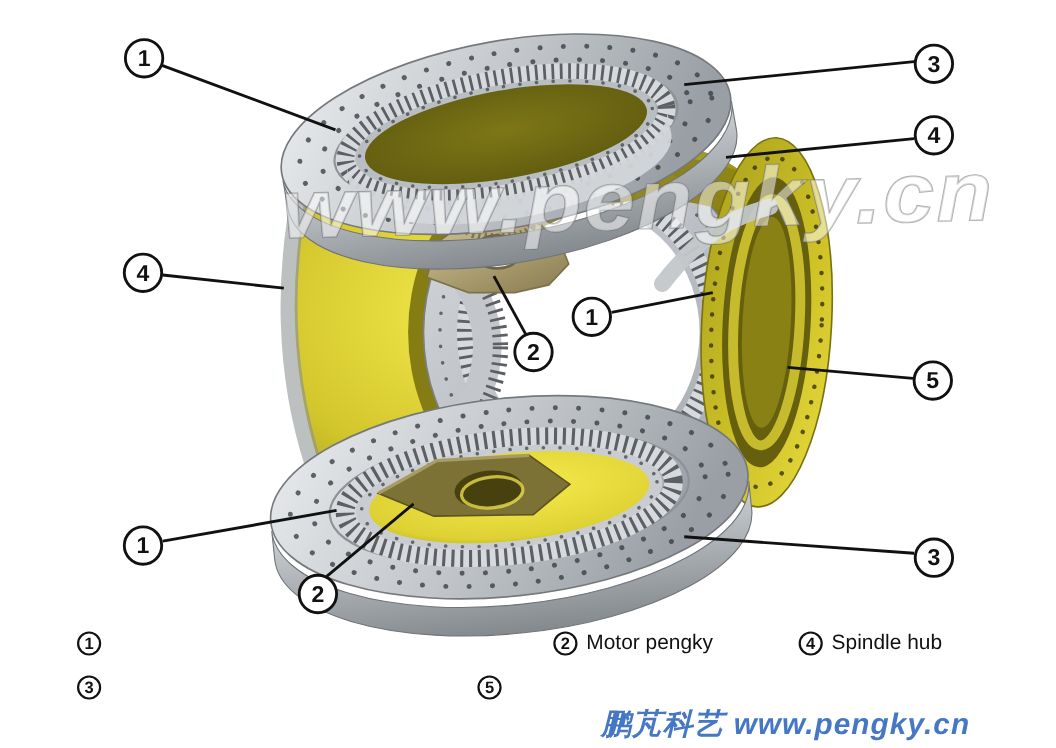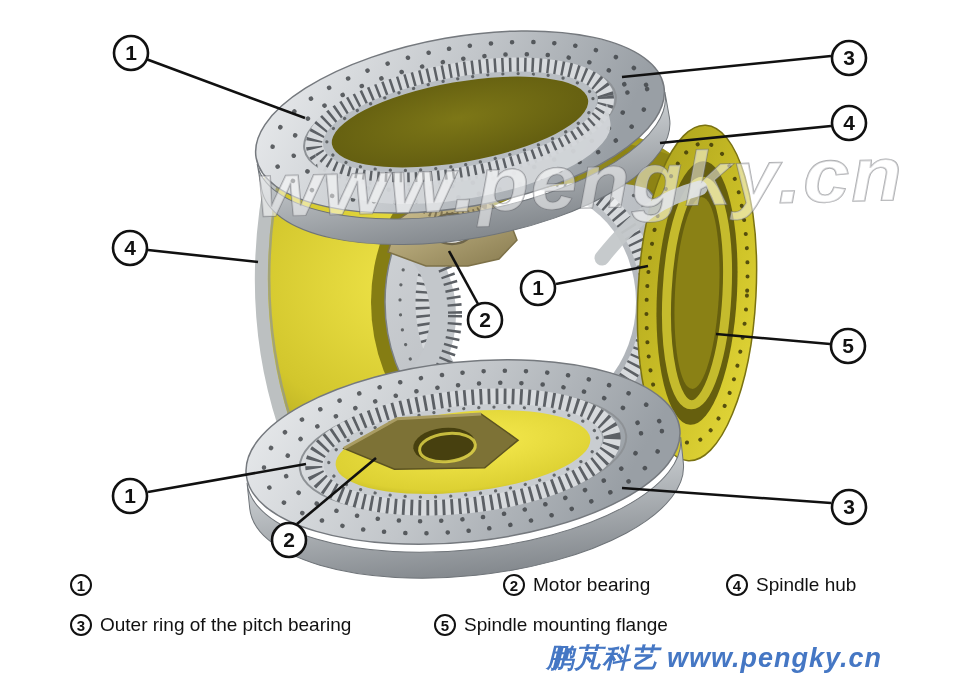--- a/index.html
+++ b/index.html
@@ -205,31 +205,29 @@
     </g>
   </g>
 </svg>
 
   <div>
     <div class="legend-item" style="left:70px;top:572px;">
       <span class="legend-badge">1</span>
     </div>
     <div class="legend-item" style="left:503px;top:572px;">
       <span class="legend-badge">2</span>
-      <span class="legend-label">Motor bearing</span>
+      <span class="legend-label">Motor pengky</span>
     </div>
     <div class="legend-item" style="left:726px;top:572px;">
       <span class="legend-badge">4</span>
       <span class="legend-label">Spindle hub</span>
     </div>
     <div class="legend-item" style="left:70px;top:612px;">
       <span class="legend-badge">3</span>
-      <span class="legend-label">Outer ring of the pitch bearing</span>
     </div>
     <div class="legend-item" style="left:434px;top:612px;">
       <span class="legend-badge">5</span>
-      <span class="legend-label">Spindle mounting flange</span>
     </div>
   </div>
 
   <div id="footer-brand" style="color: rgb(69, 119, 196);">鹏芃科艺 www.pengky.cn</div>
 
 </div>
 
 </body></html>

